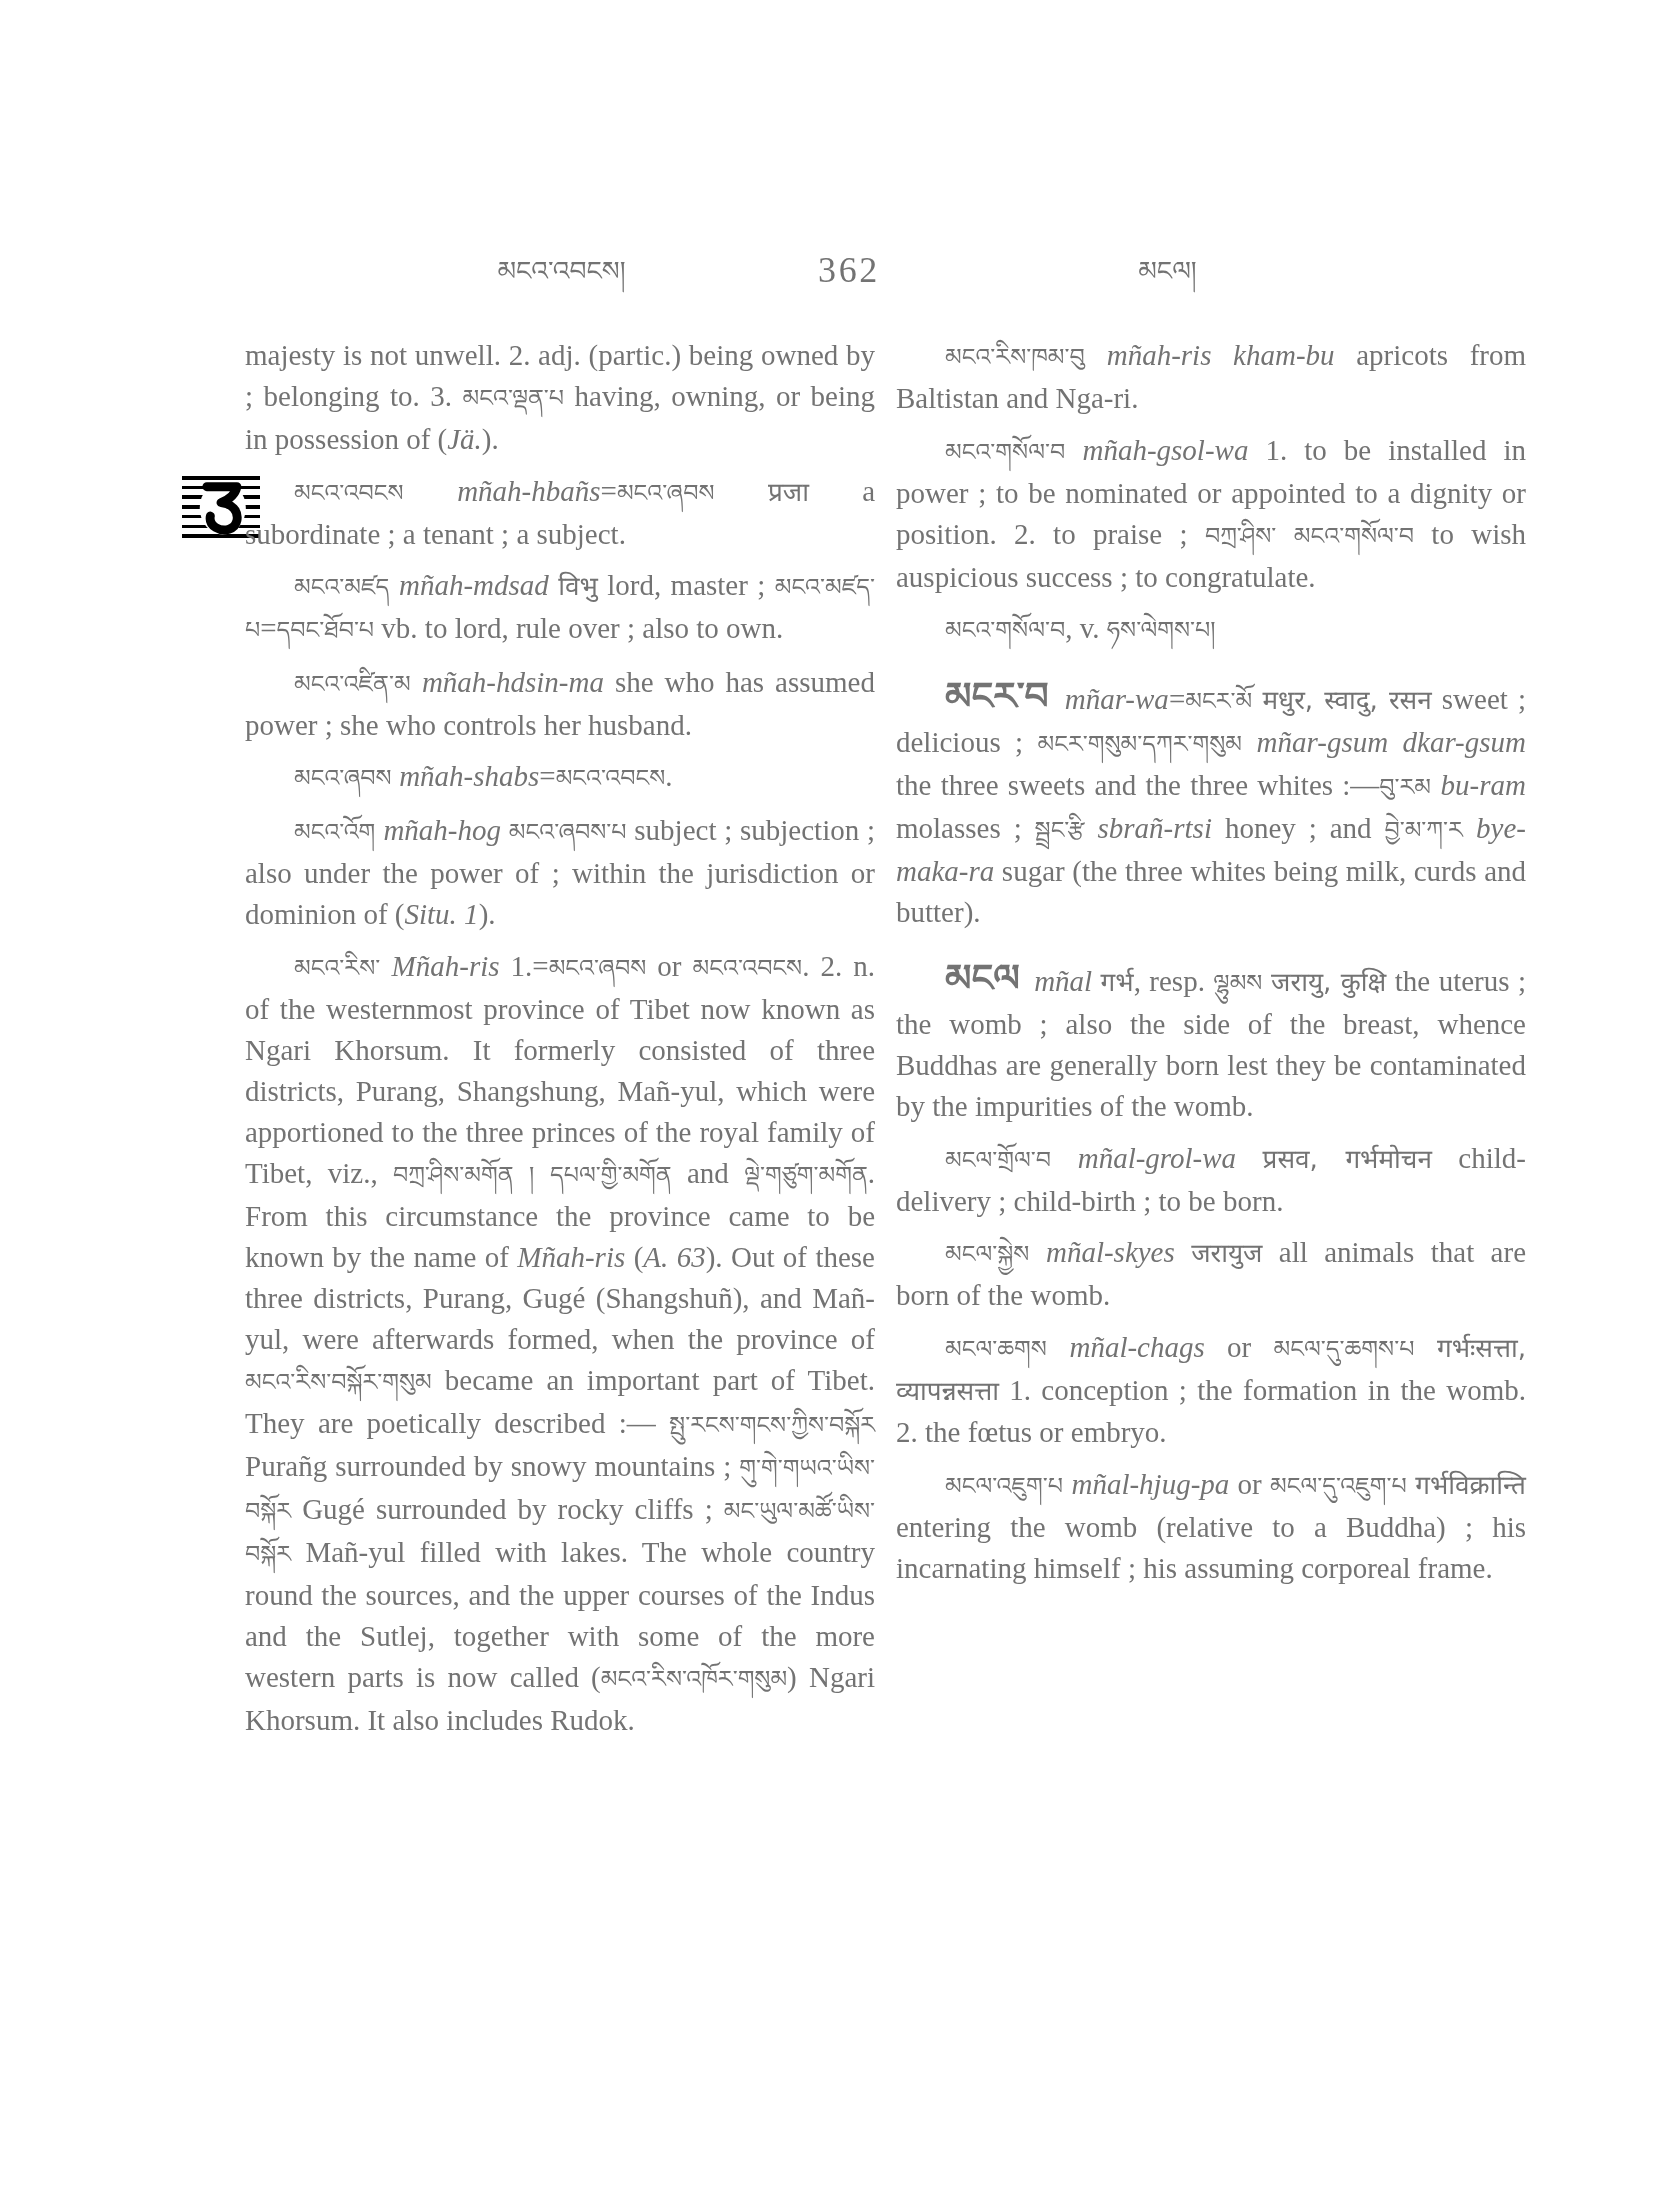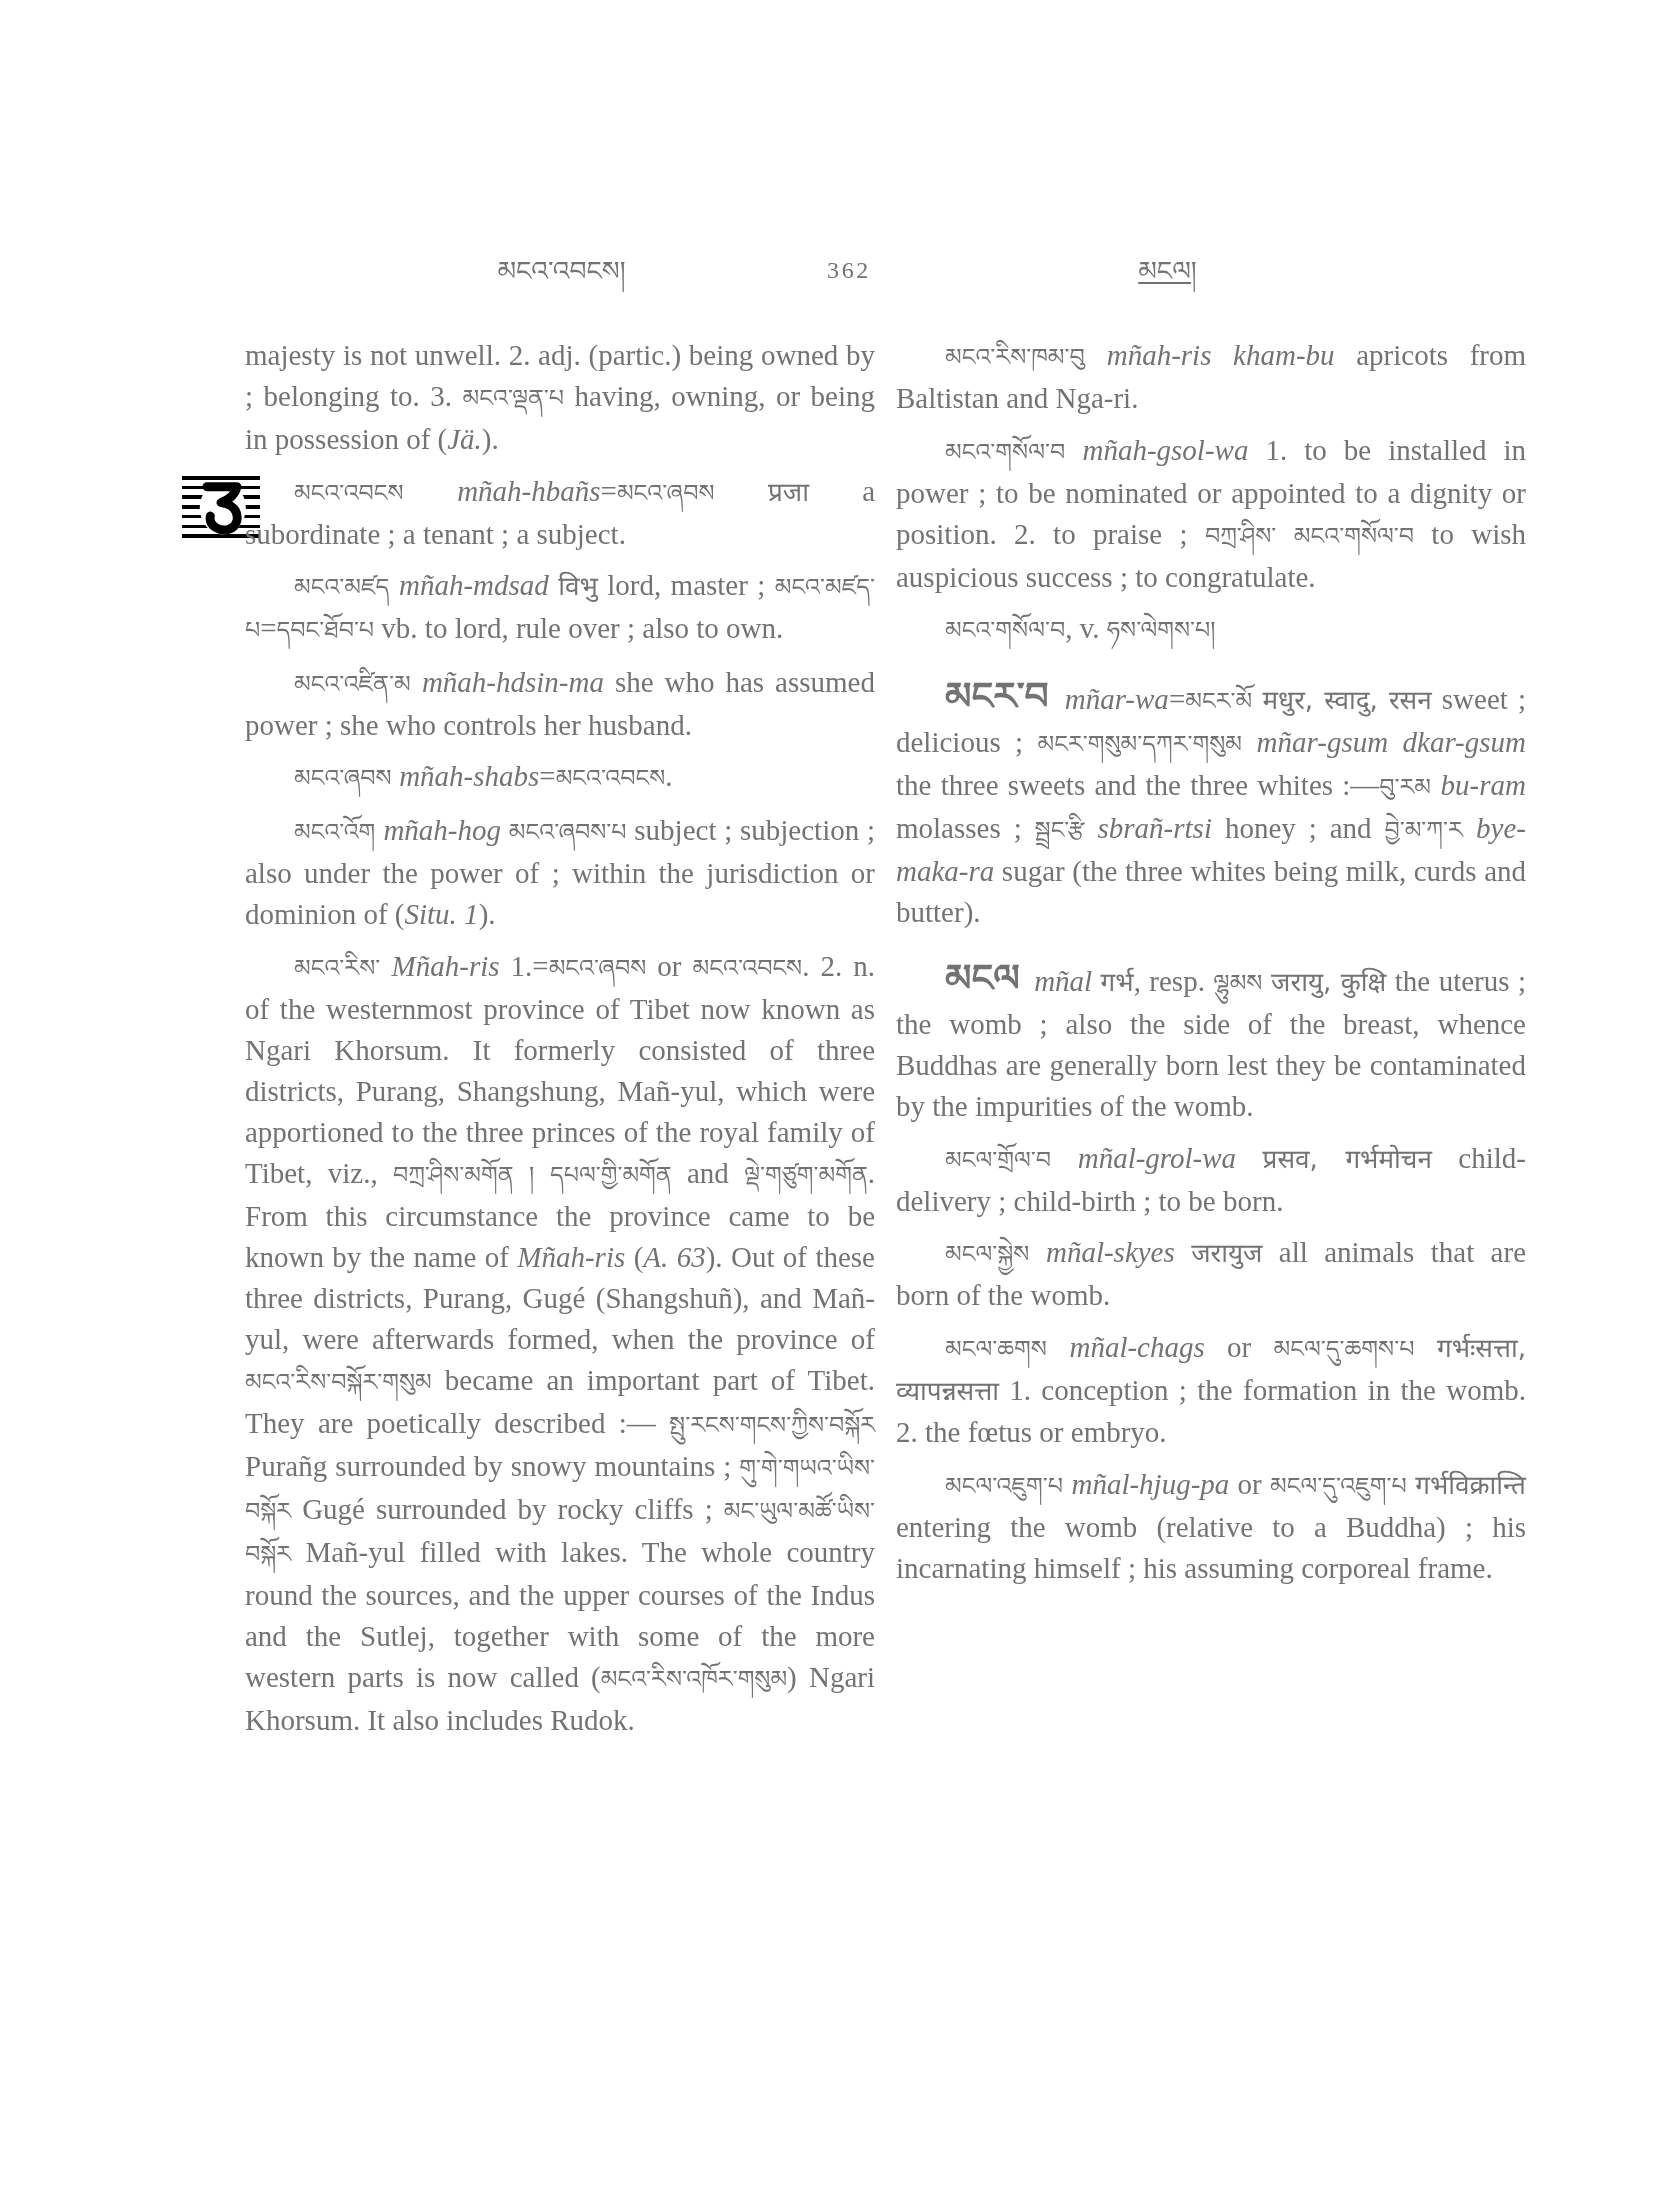--- a/index.html
+++ b/index.html
@@ -14,25 +14,25 @@
   }
   
   .header span { position:absolute; top:0; display:block; }
   .header { position:absolute; top:251px; left:0; width:100%; height:53px; }
   .head-tib {
     font-family:"DejaVu Sans", sans-serif;
     font-size:26.5px; line-height:39px;
     text-align:center;
   }
   .head-left  { left:369px; width:353px; }
-  .head-right { left:975px; width:353px;text-decoration:underline; }
+  .head-right { left:975px; width:353px; }
   .page-num {
     left:745px; width:176px;
     text-align:center;
-    font-size:24px; line-height:39px;
+    font-size:36px; line-height:39px;
     letter-spacing:2.6px;
   }
   
   .thumb {
     position:absolute; left:166px; top:476px;
     width:78px; height:64px;
     background:repeating-linear-gradient(180deg,#000 0 3.5px,#fff 3.5px 9.7px);
   }
   .thumb svg { position:absolute; left:0; top:0; }
   

